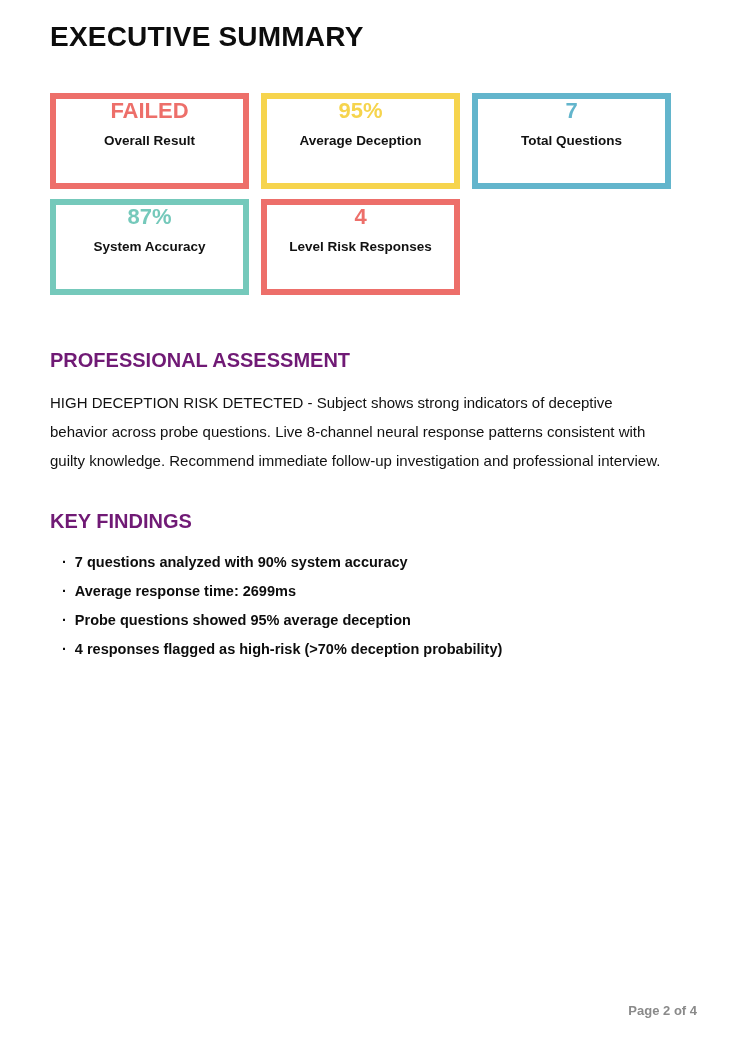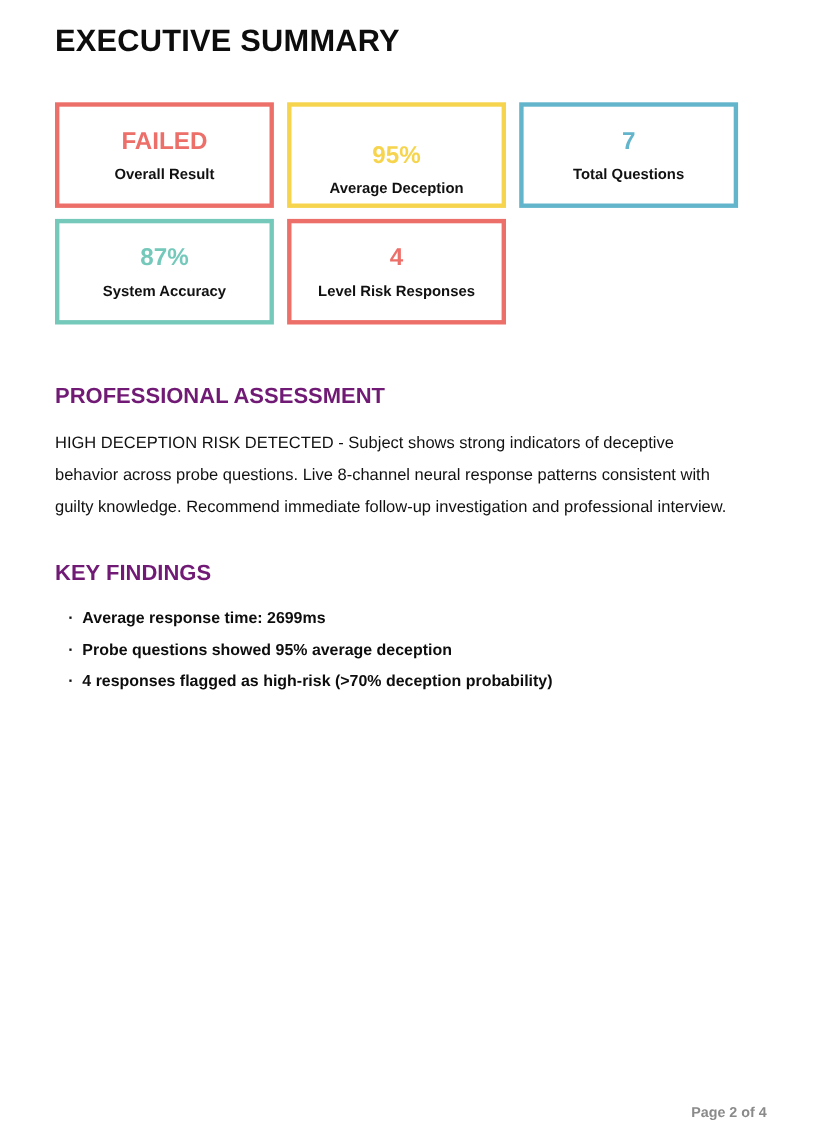--- a/index.html
+++ b/index.html
@@ -32,26 +32,26 @@
   .cards-grid {
     margin-top: 40px;
     display: grid;
     grid-template-columns: repeat(3, 1fr);
     column-gap: 12px;
     row-gap: 10px;
   }
   .card {
     box-sizing: border-box;
     height: 96px;
-    border: 4px solid #a21caf;
+    border: 6px solid #a21caf;
     background: #ffffff;
     display: flex;
     flex-direction: column;
     align-items: center;
-    justify-content: center;
+    justify-content: flex-start;
     text-align: center;
   }
   .card-value {
     font-size: 22px;
     font-weight: bold;
     line-height: 1.1;
   }
   .card-label {
     margin-top: 10px;
     font-size: 13.5px;
@@ -113,21 +113,21 @@
 <div class="page">
 
   <h1 class="page-title">EXECUTIVE SUMMARY</h1>
 
   <div class="cards-grid" id="cards-grid">
       <div class="card" style="border-color: rgb(237, 111, 106);">
         <div class="card-value" style="color: rgb(237, 111, 106);">FAILED</div>
         <div class="card-label">Overall Result</div>
       </div>
       <div class="card" style="border-color: rgb(246, 212, 77);">
-        <div class="card-value" style="color: rgb(246, 212, 77); margin-top: 25px;">95%</div>
+        <div class="card-value" style="color: rgb(246, 212, 77);">95%</div>
         <div class="card-label">Average Deception</div>
       </div>
       <div class="card" style="border-color: rgb(99, 181, 204);">
         <div class="card-value" style="color: rgb(99, 181, 204);">7</div>
         <div class="card-label">Total Questions</div>
       </div>
       <div class="card" style="border-color: rgb(117, 201, 187);">
         <div class="card-value" style="color: rgb(117, 201, 187);">87%</div>
         <div class="card-label">System Accuracy</div>
       </div>
@@ -138,20 +138,21 @@
     </div>
 
   <div class="section section-assessment">
     <h2 class="section-heading">PROFESSIONAL ASSESSMENT</h2>
     <p class="assessment-text">HIGH DECEPTION RISK DETECTED - Subject shows strong indicators of deceptive behavior across probe questions. Live 8-channel neural response patterns consistent with guilty knowledge. Recommend immediate follow-up investigation and professional interview.</p>
   </div>
 
   <div class="section section-findings">
     <h2 class="section-heading">KEY FINDINGS</h2>
     <ul class="findings-list" id="findings-list">
+        <li>7 questions analyzed with 90% system accuracy</li>
         <li>Average response time: 2699ms</li>
         <li>Probe questions showed 95% average deception</li>
         <li>4 responses flagged as high-risk (&gt;70% deception probability)</li>
       </ul>
   </div>
 
   <div class="page-footer">Page 2 of 4</div>
 
 </div>
 

